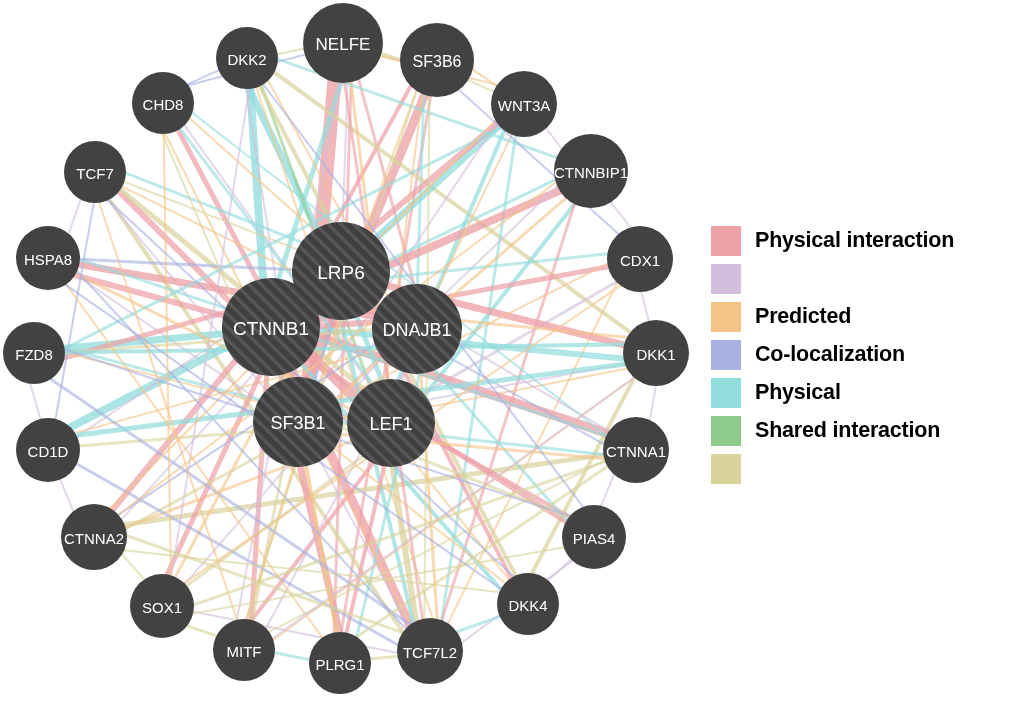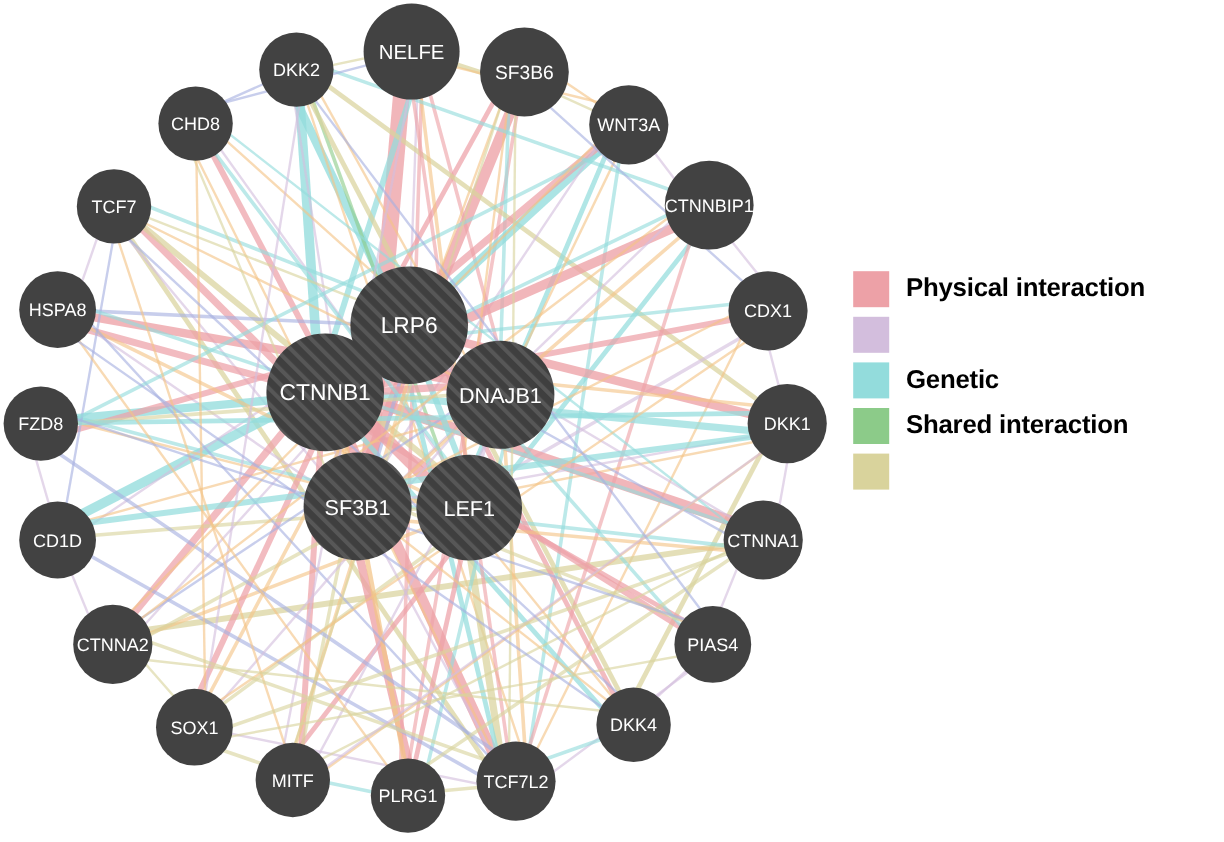--- a/index.html
+++ b/index.html
@@ -310,22 +310,30 @@
 
   <div id="legend">
       <div class="legend-row">
         <div class="legend-swatch" style="background: rgb(237, 161, 167);"></div>
         <div class="legend-text">Physical interaction</div>
       </div>
       <div class="legend-row">
         <div class="legend-swatch" style="background: rgb(211, 190, 221);"></div>
       </div>
       <div class="legend-row">
+        <div class="legend-swatch" style="background: rgb(243, 196, 134);"></div>
+        <div class="legend-text">Predicted</div>
+      </div>
+      <div class="legend-row">
+        <div class="legend-swatch" style="background: rgb(167, 176, 224);"></div>
+        <div class="legend-text">Co-localization</div>
+      </div>
+      <div class="legend-row">
         <div class="legend-swatch" style="background: rgb(147, 220, 220);"></div>
-        <div class="legend-text">Genetic</div>
+        <div class="legend-text">Physical</div>
       </div>
       <div class="legend-row">
         <div class="legend-swatch" style="background: rgb(140, 203, 137);"></div>
         <div class="legend-text">Shared interaction</div>
       </div>
       <div class="legend-row">
         <div class="legend-swatch" style="background: rgb(217, 211, 156);"></div>
       </div>
     </div>
 

